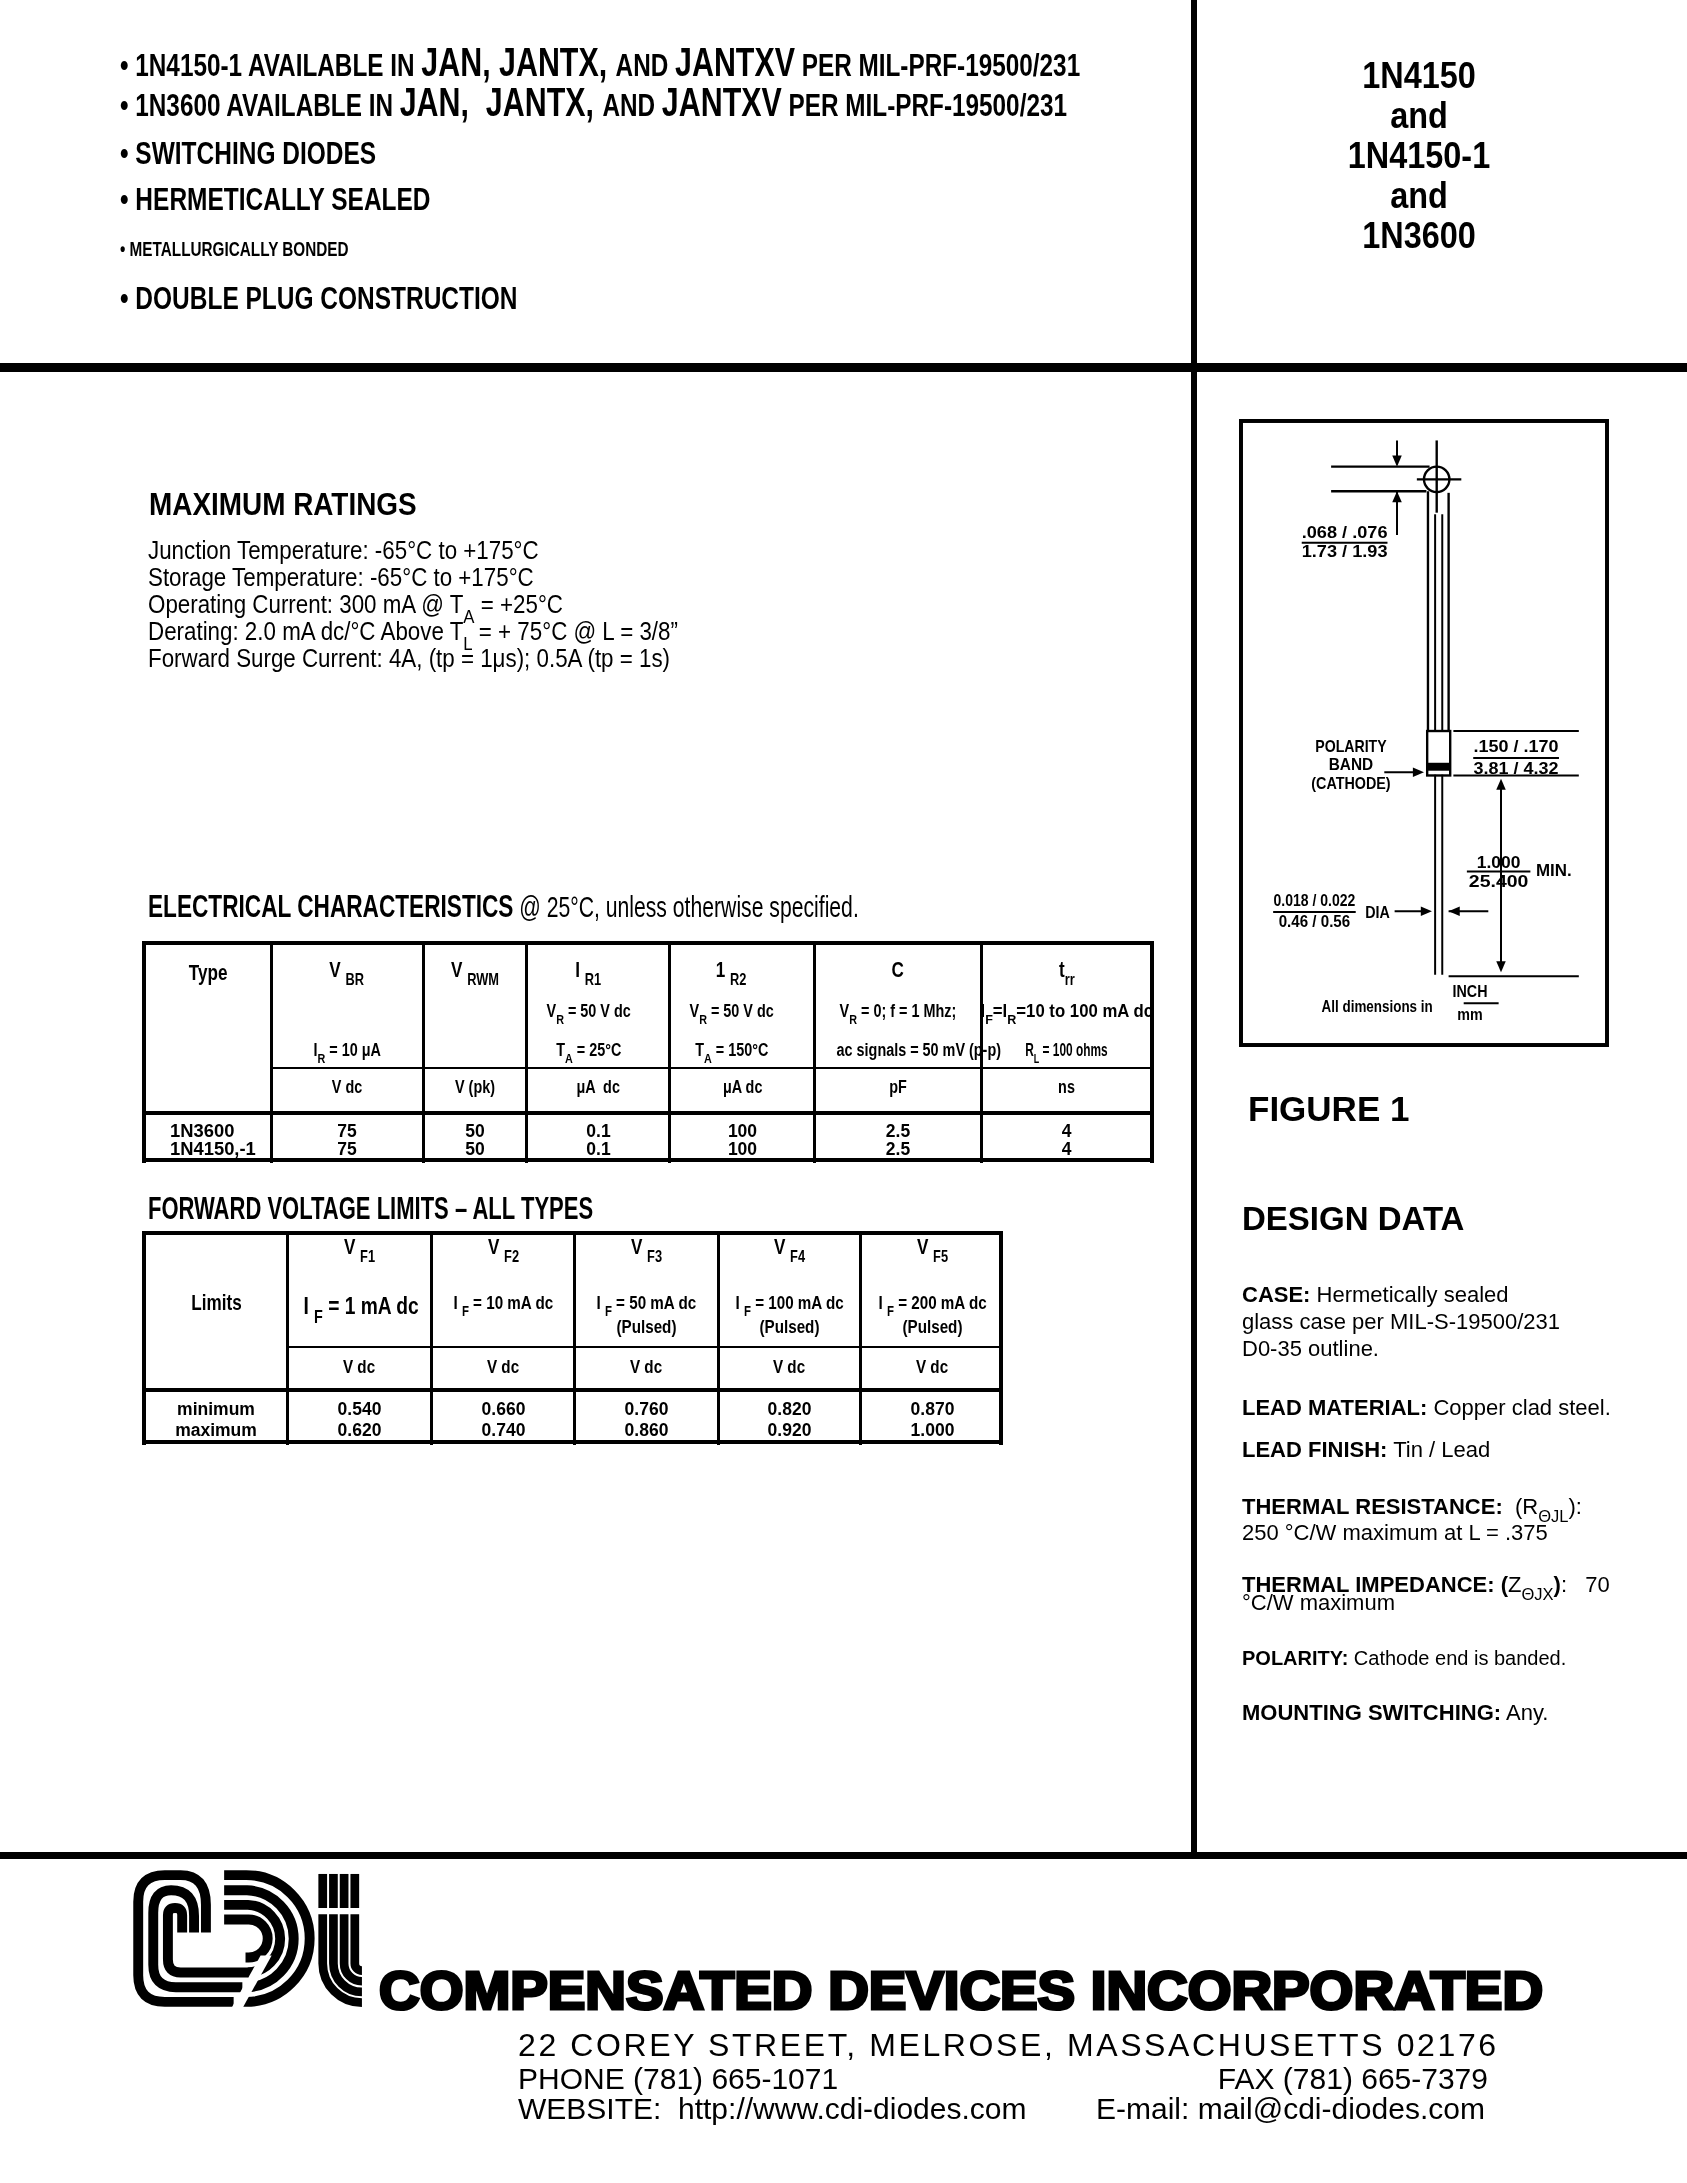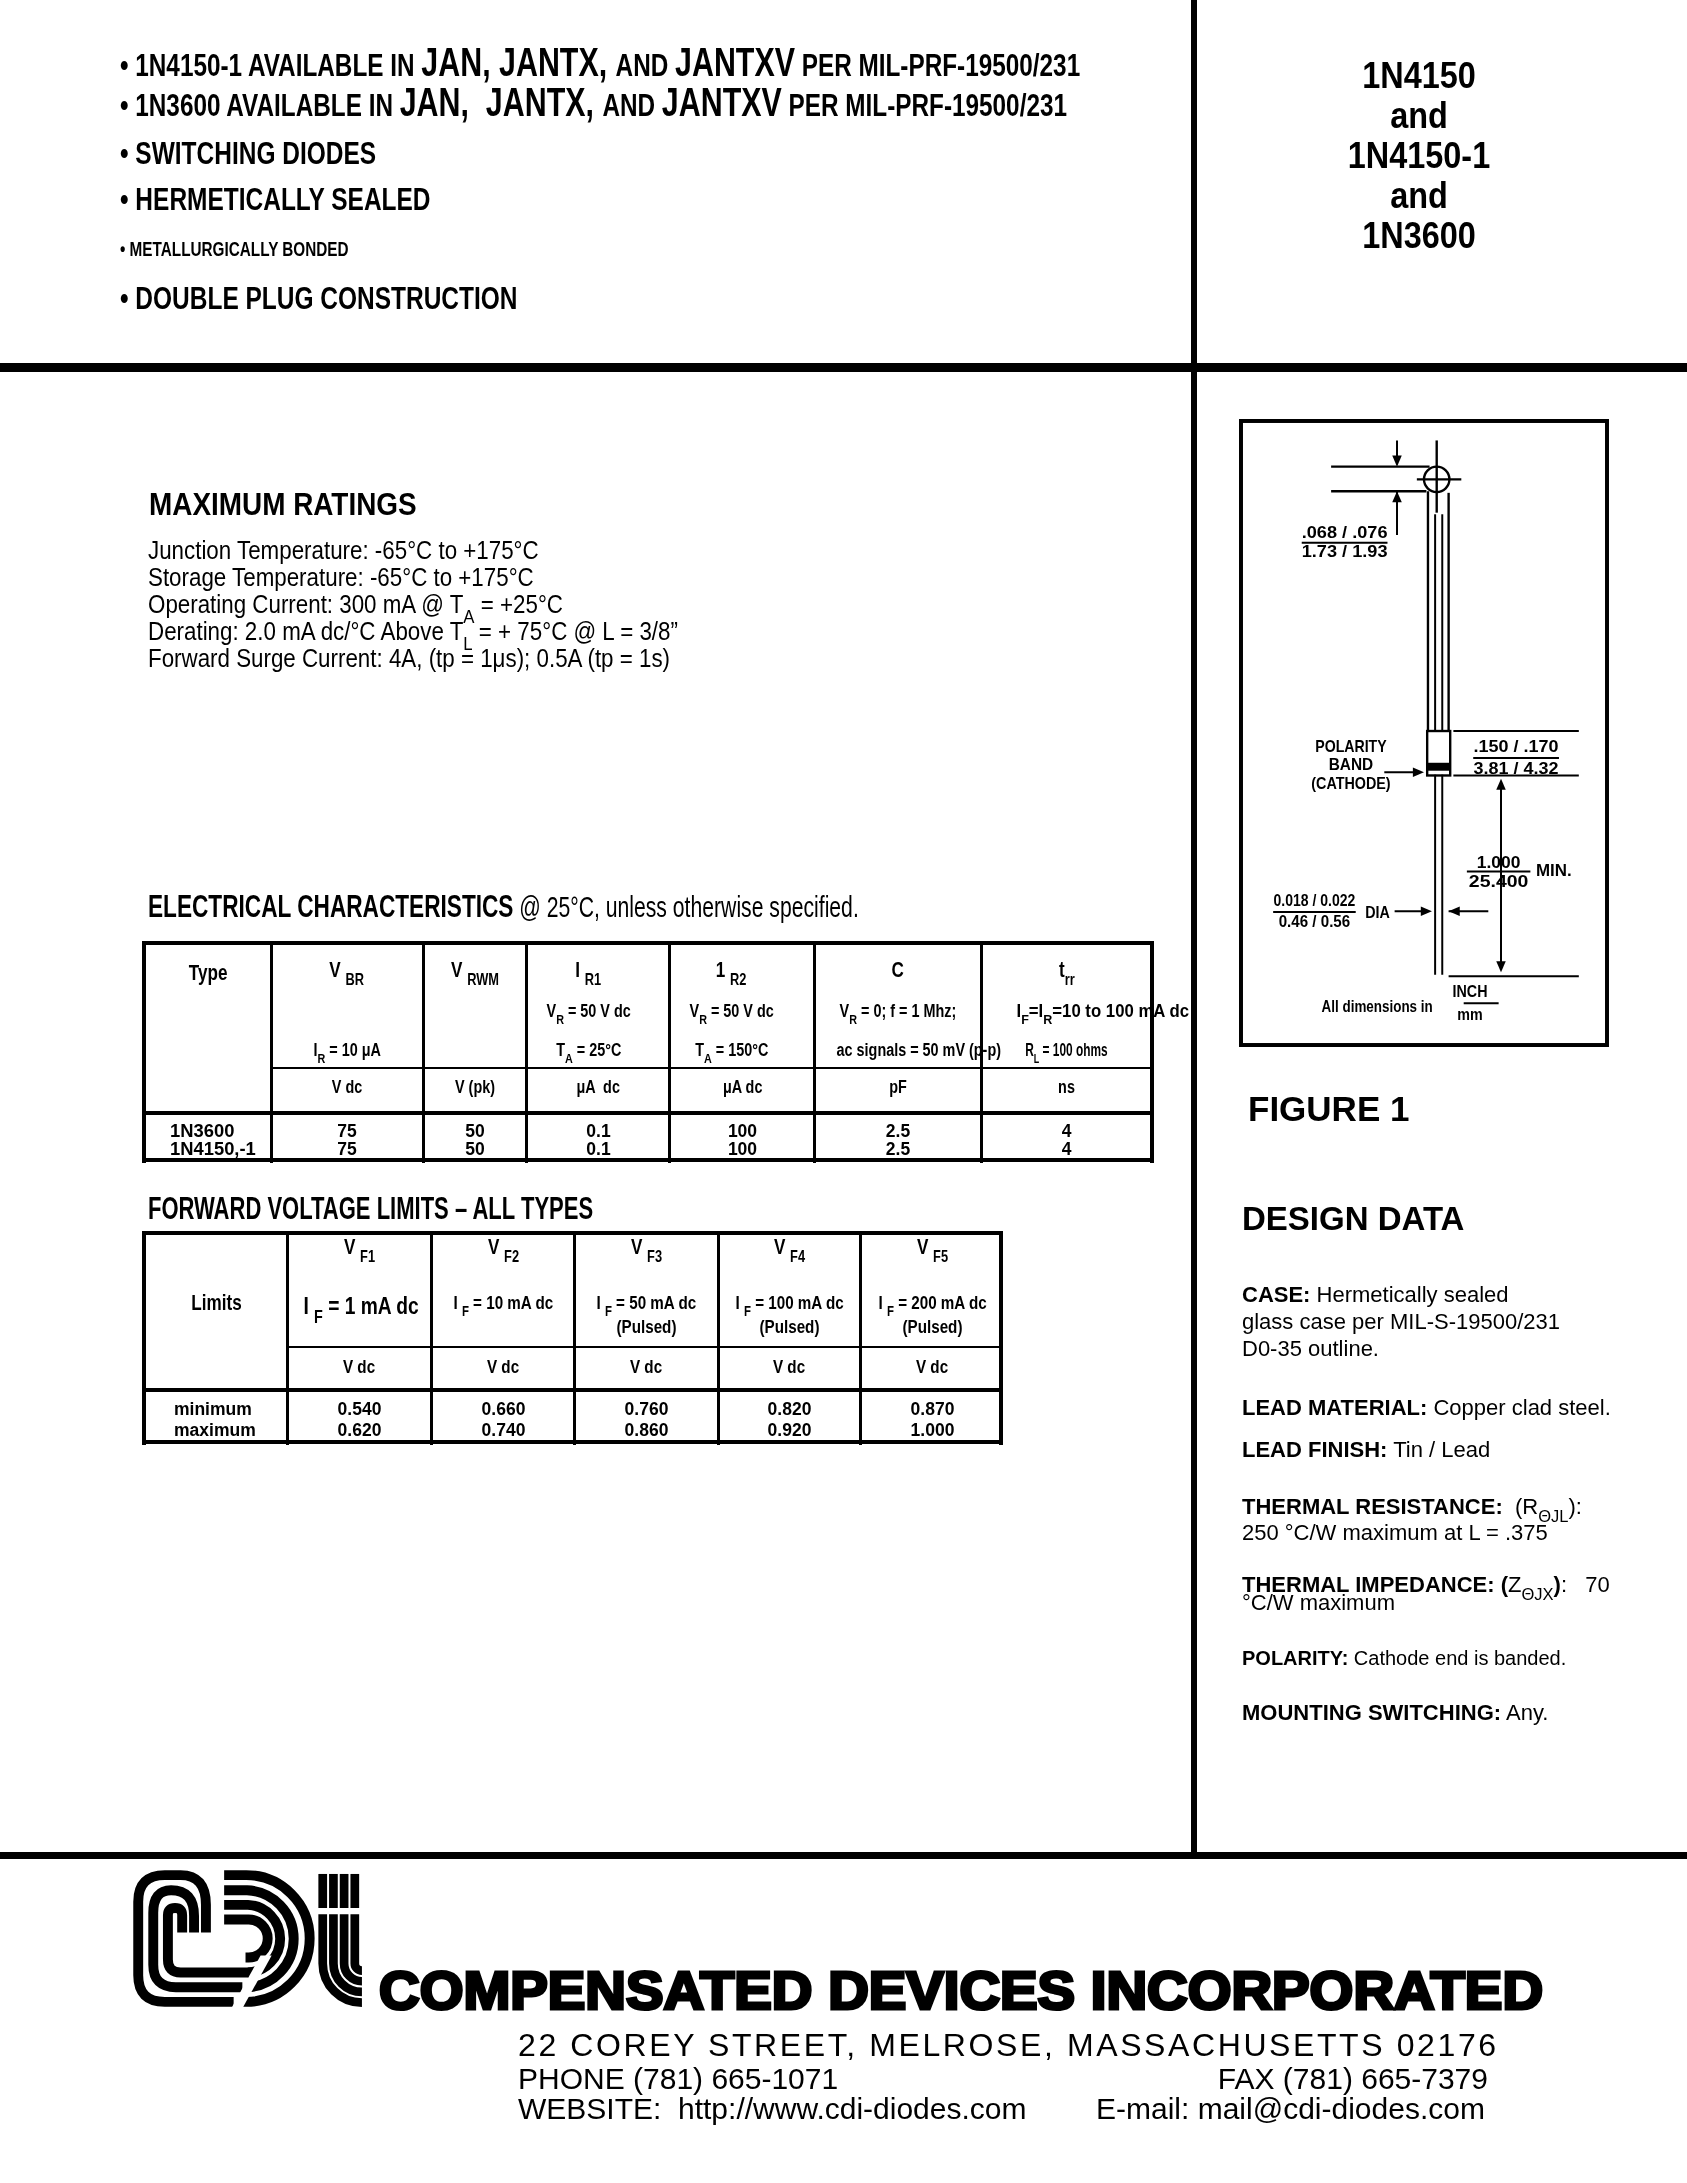--- a/index.html
+++ b/index.html
@@ -49,21 +49,21 @@
 <div class="a b" style="left:273px;top:958px;width:148px;font-size:21.4px;text-align:center;"><span class="cc">V <sub class="t">BR</sub></span></div>
 <div class="a b" style="left:425px;top:958px;width:100px;font-size:21.4px;text-align:center;"><span class="cc">V <sub class="t">RWM</sub></span></div>
 <div class="a b" style="left:518px;top:958px;width:141px;font-size:21.4px;text-align:center;"><span class="cc">I <sub class="t">R1</sub></span></div>
 <div class="a b" style="left:661px;top:958px;width:141px;font-size:21.4px;text-align:center;"><span class="cc">1 <sub class="t">R2</sub></span></div>
 <div class="a b" style="left:816px;top:958px;width:164px;font-size:21.4px;text-align:center;"><span class="cc">C</span></div>
 <div class="a b" style="left:983px;top:958px;width:167px;font-size:21.4px;text-align:center;"><span class="cc">t<sub class="t">rr</sub></span></div>
 
 <div class="a b" style="left:518px;top:1001px;width:141px;font-size:18px;text-align:center;"><span class="cc">V<sub class="t">R</sub> = 50 V dc</span></div>
 <div class="a b" style="left:661px;top:1001px;width:141px;font-size:18px;text-align:center;"><span class="cc">V<sub class="t">R</sub> = 50 V dc</span></div>
 <div class="a b" style="left:816px;top:1001px;width:164px;font-size:18px;text-align:center;"><span class="cc">V<sub class="t">R</sub> = 0; f = 1 Mhz;</span></div>
-<div class="a b" style="left:974px;top:1001px;width:167px;font-size:18px;text-align:right;margin-left:36px;"><span class="cc" style="transform:scaleX(0.93);">I<sub class="t">F</sub>=I<sub class="t">R</sub>=10 to 100 mA dc</span></div>
+<div class="a b" style="left:974px;top:1001px;width:167px;font-size:18px;text-align:right;"><span class="cc" style="transform:scaleX(0.93);">I<sub class="t">F</sub>=I<sub class="t">R</sub>=10 to 100 mA dc</span></div>
 
 <div class="a b" style="left:273px;top:1040px;width:148px;font-size:18px;text-align:center;"><span class="cc">I<sub class="t">R</sub> = 10 μA</span></div>
 <div class="a b" style="left:518px;top:1040px;width:141px;font-size:18px;text-align:center;"><span class="cc">T<sub class="t">A</sub> = 25°C</span></div>
 <div class="a b" style="left:661px;top:1040px;width:141px;font-size:18px;text-align:center;"><span class="cc">T<sub class="t">A</sub> = 150°C</span></div>
 <div class="a b" style="left:816px;top:1040px;width:164px;font-size:18px;text-align:center;"><span class="cc">ac signals = 50 mV (p-p)</span></div>
 <div class="a b" style="left:983px;top:1040px;width:167px;font-size:18px;text-align:center;"><span class="cc" style="transform:scaleX(0.66);">R<sub class="t">L</sub> = 100 ohms</span></div>
 
 <div class="a b" style="left:273px;top:1077px;width:148px;font-size:18px;text-align:center;"><span class="cc">V dc</span></div>
 <div class="a b" style="left:425px;top:1077px;width:100px;font-size:18px;text-align:center;"><span class="cc">V (pk)</span></div>
 <div class="a b" style="left:528px;top:1077px;width:141px;font-size:18px;text-align:center;"><span class="cc">μA &nbsp;dc</span></div>
@@ -109,21 +109,21 @@
 <div class="a b" style="left:576px;top:1316px;width:141px;font-size:19px;text-align:center;"><span class="cc">(Pulsed)</span></div>
 <div class="a b" style="left:720px;top:1316px;width:139px;font-size:19px;text-align:center;"><span class="cc">(Pulsed)</span></div>
 <div class="a b" style="left:862px;top:1316px;width:141px;font-size:19px;text-align:center;"><span class="cc">(Pulsed)</span></div>
 
 <div class="a b" style="left:289px;top:1356px;width:141px;font-size:19px;text-align:center;"><span class="cc">V dc</span></div>
 <div class="a b" style="left:433px;top:1356px;width:141px;font-size:19px;text-align:center;"><span class="cc">V dc</span></div>
 <div class="a b" style="left:576px;top:1356px;width:141px;font-size:19px;text-align:center;"><span class="cc">V dc</span></div>
 <div class="a b" style="left:720px;top:1356px;width:139px;font-size:19px;text-align:center;"><span class="cc">V dc</span></div>
 <div class="a b" style="left:862px;top:1356px;width:141px;font-size:19px;text-align:center;"><span class="cc">V dc</span></div>
 
-<div class="a b" style="left:146px;top:1399px;width:140px;font-size:17.5px;line-height:21.4px;text-align:left;margin-left:28px;"><span class="cd">minimum<br>maximum</span></div>
+<div class="a b" style="left:146px;top:1399px;width:140px;font-size:17.5px;line-height:21.4px;text-align:center;"><span class="cd">minimum<br>maximum</span></div>
 <div class="a b" style="left:289px;top:1399px;width:141px;font-size:17.5px;line-height:21.4px;text-align:center;"><span class="cd">0.540<br>0.620</span></div>
 <div class="a b" style="left:433px;top:1399px;width:141px;font-size:17.5px;line-height:21.4px;text-align:center;"><span class="cd">0.660<br>0.740</span></div>
 <div class="a b" style="left:576px;top:1399px;width:141px;font-size:17.5px;line-height:21.4px;text-align:center;"><span class="cd">0.760<br>0.860</span></div>
 <div class="a b" style="left:720px;top:1399px;width:139px;font-size:17.5px;line-height:21.4px;text-align:center;"><span class="cd">0.820<br>0.920</span></div>
 <div class="a b" style="left:862px;top:1399px;width:141px;font-size:17.5px;line-height:21.4px;text-align:center;"><span class="cd">0.870<br>1.000</span></div>
 
 <svg class="a" style="left:1239px;top:419px;" width="370" height="628" viewBox="0 0 466 791" fill="none" stroke="#000">
 <rect x="2.5" y="2.5" width="461" height="786" stroke-width="5"></rect>
 <g stroke-width="3">
 

